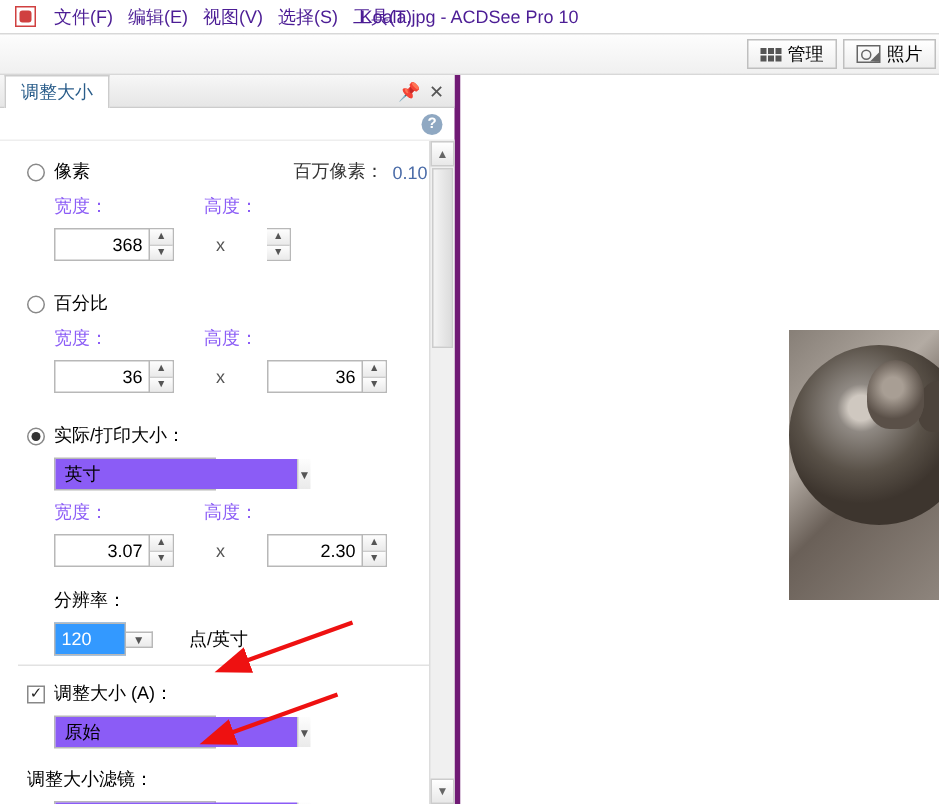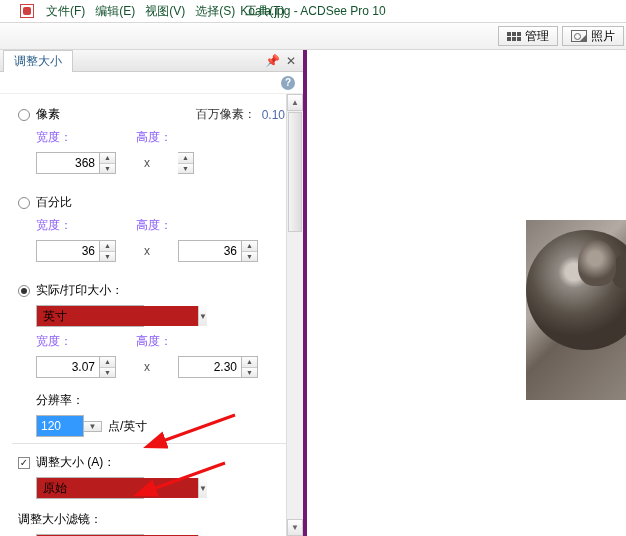--- a/index.html
+++ b/index.html
@@ -1,17 +1,17 @@
 <!DOCTYPE html>
 <html><head>
 <meta charset="utf-8">
 <style>
 *{box-sizing:border-box;margin:0;padding:0;font-family:"Microsoft YaHei","SimSun",sans-serif;font-size:12px}
 body{background:#fff;width:626px;height:536px;overflow:hidden;position:relative}
-.titlebar{height:22px;background:#fff;display:flex;align-items:center;color:#14532d;padding-left:20px}
+.titlebar{height:22px;background:#fff;display:flex;align-items:center;color:#4c1d95;padding-left:10px}
 .app-ico{width:14px;height:14px;background:#fff;border:1px solid #d04040;position:relative;margin-right:8px}
 .app-ico:before{content:"";position:absolute;inset:2px;background:#d04040;border-radius:2px}
 .menubar{flex:1;display:flex;gap:2px}
 .menuitem{padding:2px 4px;cursor:default}
 .title-txt{position:absolute;left:50%;transform:translateX(-50%);white-space:nowrap}
 .toolbar{height:28px;border-top:1px solid #d8d8d8;border-bottom:1px solid #d8d8d8;background:linear-gradient(#fdfdfd,#f0f0f0);display:flex;justify-content:flex-end;align-items:center;padding-right:2px}
 .tbtn{height:20px;display:flex;align-items:center;gap:4px;padding:0 8px;border:1px solid #bfbfbf;background:linear-gradient(#fff,#eee);margin-left:4px;cursor:default}
 .grid-ico{display:inline-grid;grid-template-columns:repeat(3,4px);grid-template-rows:repeat(2,4px);gap:1px}
 .grid-ico span{background:#555}
 .photo-ico{width:16px;height:12px;border:1px solid #666;position:relative}
@@ -37,21 +37,21 @@
 .mp-val{color:#4b6ca8;margin-left:8px}
 .spin{display:flex;align-items:center}
 .spin input{width:64px;height:22px;border:1px solid #b8b8b8;text-align:right;padding-right:4px;background:#fff}
 .spin input.sel{background:#3399ff;color:#fff}
 .spin-btns{width:16px;height:22px;display:flex;flex-direction:column;border:1px solid #b8b8b8;border-left:none}
 .spin-btns span{flex:1;display:flex;align-items:center;justify-content:center;background:linear-gradient(#fdfdfd,#eaeaea);font-size:7px;color:#555;cursor:default}
 .spin-btns span:first-child{border-bottom:1px solid #ccc}
 .wh{display:flex;align-items:center;gap:28px}
 .x{color:#555}
 .combo{display:flex;width:108px;height:22px;border:1px solid #b8b8b8}
-.combo input{flex:1;border:none;padding-left:6px;background:#b91c1c}
+.combo input{flex:1;border:none;padding-left:6px;background:#8b5cf6}
 .combo .dd{width:18px;background:linear-gradient(#fdfdfd,#eaeaea);display:flex;align-items:center;justify-content:center;border-left:1px solid #ccc;font-size:8px;color:#555;cursor:default}
 .divline{height:1px;background:#e2e2e2;margin:6px -6px 10px -6px}
 .scrollbar{width:17px;height:100%;background:#f0f0f0;border-left:1px solid #ddd;position:absolute;right:0;top:0;display:flex;flex-direction:column}
 .sb-btn{height:17px;background:linear-gradient(#fff,#e8e8e8);border:1px solid #ccc;display:flex;align-items:center;justify-content:center;font-size:8px;color:#666}
 .sb-thumb{flex:0 0 120px;background:linear-gradient(90deg,#f4f4f4,#dcdcdc);border:1px solid #ccc;margin:1px}
 .sb-track{flex:1}
 .canvas{flex:1;position:relative;background:#fff}
 .photo{position:absolute;right:0;top:170px;width:100px;height:180px;background:linear-gradient(135deg,#877f77,#b3aba3 35%,#6a6058 55%,#8e857d);overflow:hidden}
 .photo:before{content:"";position:absolute;right:-20px;top:10px;width:120px;height:120px;border-radius:50%;background:radial-gradient(circle at 40% 35%,#cfc8c0 8%,#8f8983 15%,#595148 40%,#3d352e 60%)}
 .photo:after{content:"";position:absolute;right:10px;top:20px;width:38px;height:46px;border-radius:50% 50% 40% 40%;background:radial-gradient(circle at 45% 40%,#a89e94 20%,#5a5048 60%);box-shadow:28px 8px 0 -6px #4c433b}
@@ -188,21 +188,21 @@
             <div class="spin-btns">
               <span>▲</span>
               <span>▼</span>
             </div>
           </div>
       </div>
       <div style="height:8px"></div>
       <div class="sub row">
           <span>分辨率：</span>
         </div>
-      <div class="sub row" style="gap:6px">
+      <div class="sub row" style="gap:24px">
         <div class="spin" style="width:auto">
             <input class="sel" style="width: 48px; text-align: left; padding-left: 4px;" value="120">
             <span class="dd" style="width:18px;border:1px solid #b8b8b8;border-left:none;display:flex;align-items:center;justify-content:center;background:linear-gradient(#fdfdfd,#eaeaea);font-size:8px;color:#555">▼</span>
           </div>
         <span>点/英寸</span>
       </div>
       <div class="divline"></div>
 
       <div class="row">
         <span class="checkbox on"></span>

